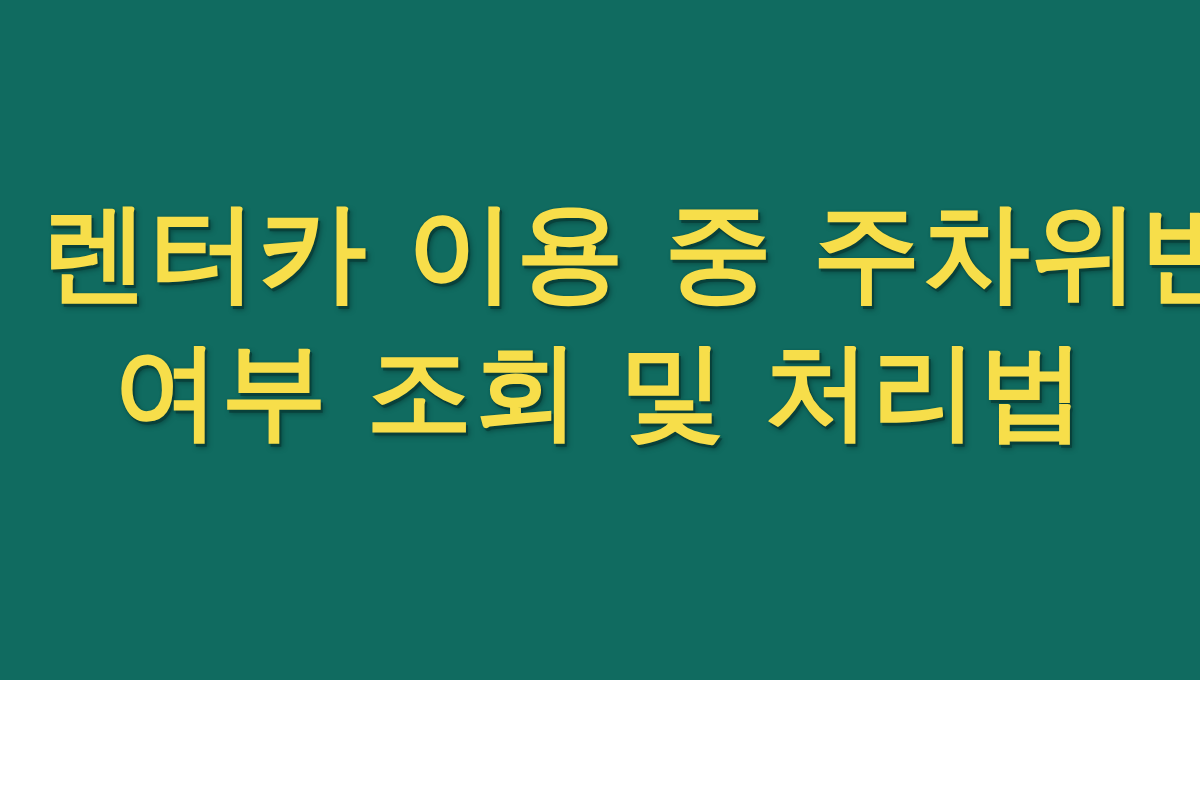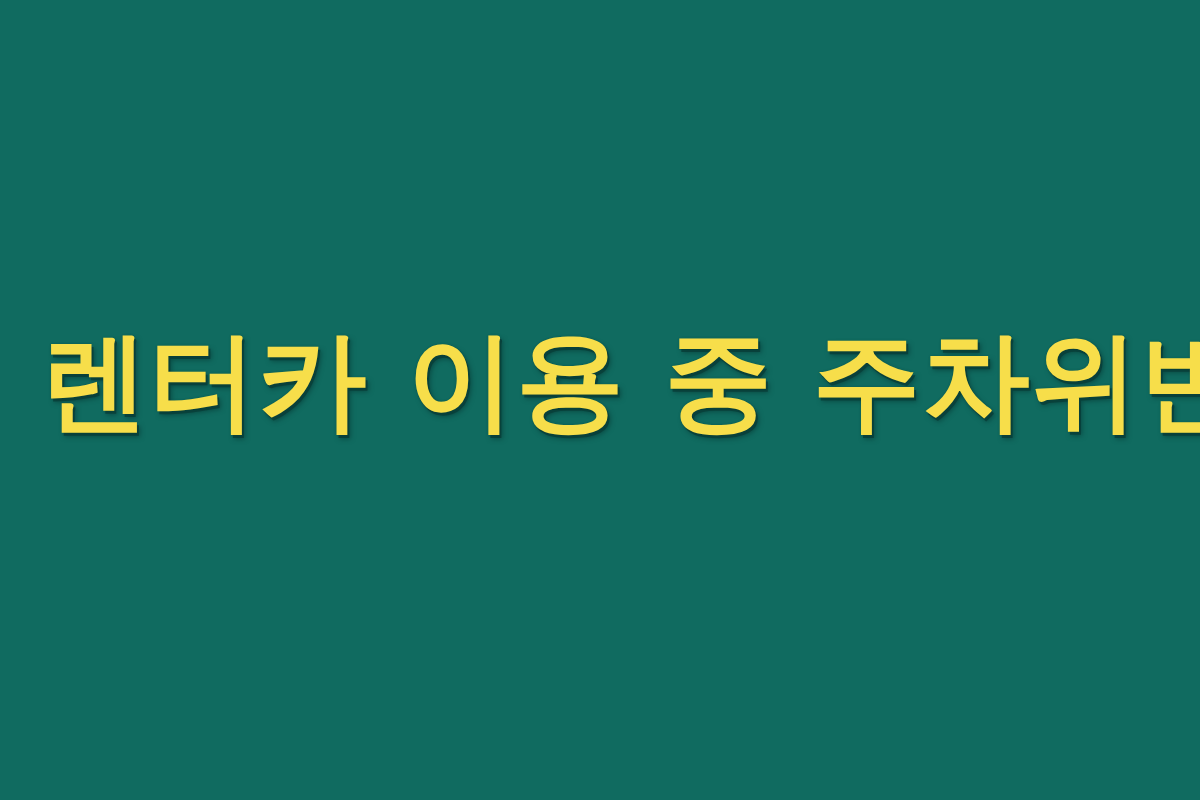--- a/index.html
+++ b/index.html
@@ -13,21 +13,21 @@
     height: 800px;
     overflow: hidden;
     font-family: "Liberation Sans", "DejaVu Sans", sans-serif;
   }
 
   
   .thumbnail-canvas {
     position: relative;
     box-sizing: border-box;
     width: 1200px;
-    height: 800px;
+    height: 680px;
     background: #106B60;
     display: flex;
     align-items: center;
     justify-content: center;
     overflow: hidden;
   }
 
   
   .headline-block {
     position: relative;
@@ -59,16 +59,17 @@
 </style>
 </head>
 <body>
 
 <div class="thumbnail-canvas">
 
   <div class="headline-block">
 
     <span class="headline-line headline-line--first">렌터카 이용 중 주차위반</span>
 
+    <span class="headline-line headline-line--second">여부 조회 및 처리법</span>
 
   </div>
 
 </div>
 
 </body></html>

